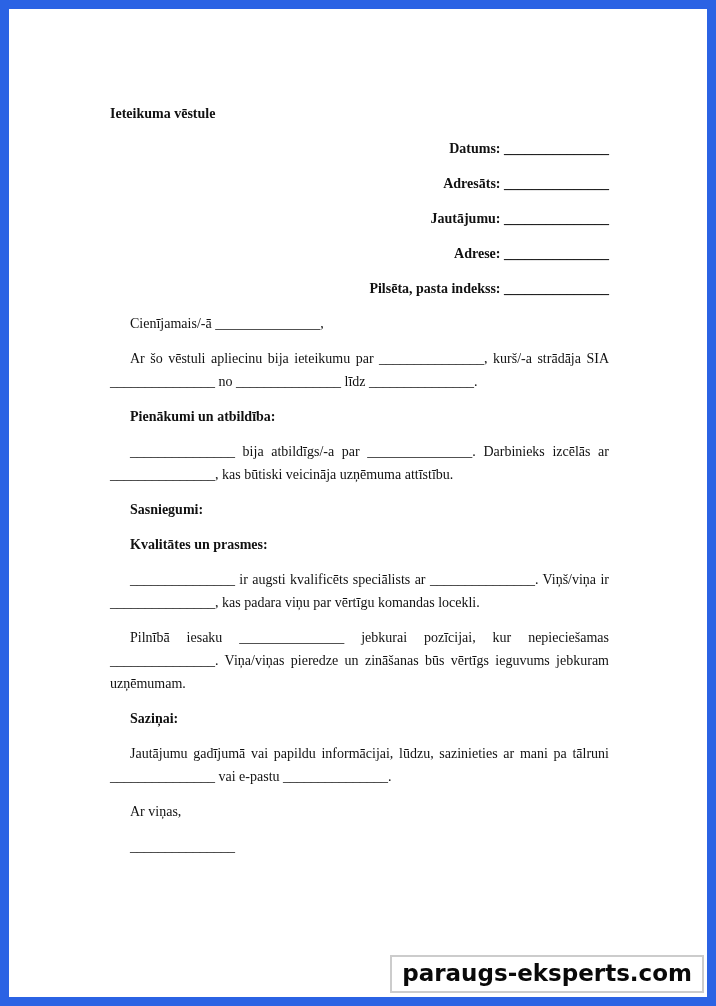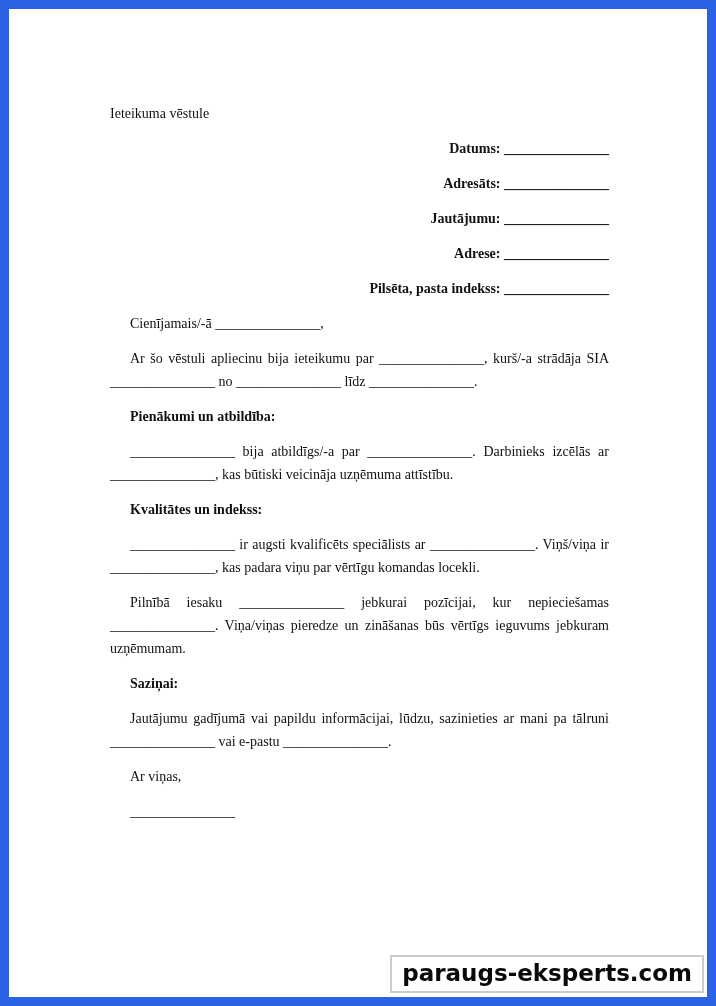--- a/index.html
+++ b/index.html
@@ -21,21 +21,21 @@
     padding: 93px 98px 0 101px;
     font-family: "Liberation Serif", "DejaVu Serif", serif;
     font-size: 14px;
     color: #111111;
   }
   .content p {
     margin: 0 0 12px 0;
     line-height: 23px;
   }
   .doc-title {
-    font-weight: normal;
+    font-weight: bold;
   }
   .field {
     font-weight: bold;
     text-indent: 20px;
     text-align: right;
   }
   .para {
     text-indent: 20px;
   }
   .justify {
@@ -92,22 +92,23 @@
       <span>_______________</span>
     </p>
 
     <p class="para">Cienījamais/-ā _______________,</p>
 
     <p class="para justify">Ar šo vēstuli apliecinu bija ieteikumu par _______________, kurš/-a strādāja SIA _______________ no _______________ līdz _______________.</p>
 
     <p class="heading">Pienākumi un atbildība:</p>
     <p class="para justify">_______________ bija atbildīgs/-a par _______________. Darbinieks izcēlās ar _______________, kas būtiski veicināja uzņēmuma attīstību.</p>
 
+    <p class="heading">Sasniegumi:</p>
 
-    <p class="heading">Kvalitātes un indekss:</p>
+    <p class="heading">Kvalitātes un prasmes:</p>
     <p class="para justify">_______________ ir augsti kvalificēts speciālists ar _______________. Viņš/viņa ir _______________, kas padara viņu par vērtīgu komandas locekli.</p>
 
     <p class="para justify">Pilnībā iesaku _______________ jebkurai pozīcijai, kur nepieciešamas _______________. Viņa/viņas pieredze un zināšanas būs vērtīgs ieguvums jebkuram uzņēmumam.</p>
 
     <p class="heading">Saziņai:</p>
     <p class="para justify">Jautājumu gadījumā vai papildu informācijai, lūdzu, sazinieties ar mani pa tālruni _______________ vai e-pastu _______________.</p>
 
     <p class="para">Ar viņas,</p>
 
     <p class="para">_______________</p>

